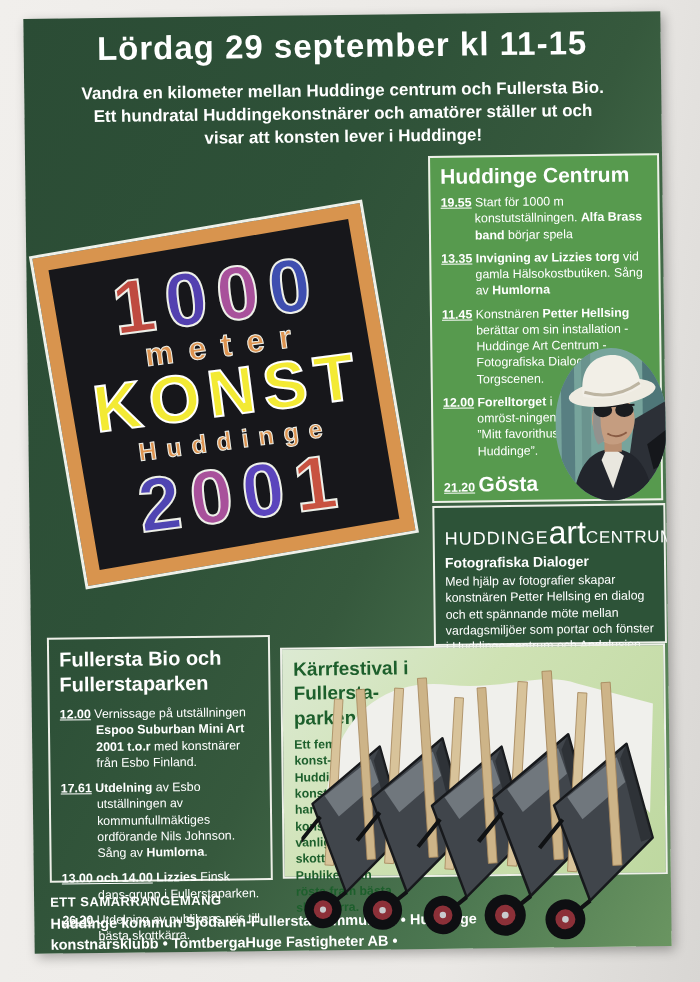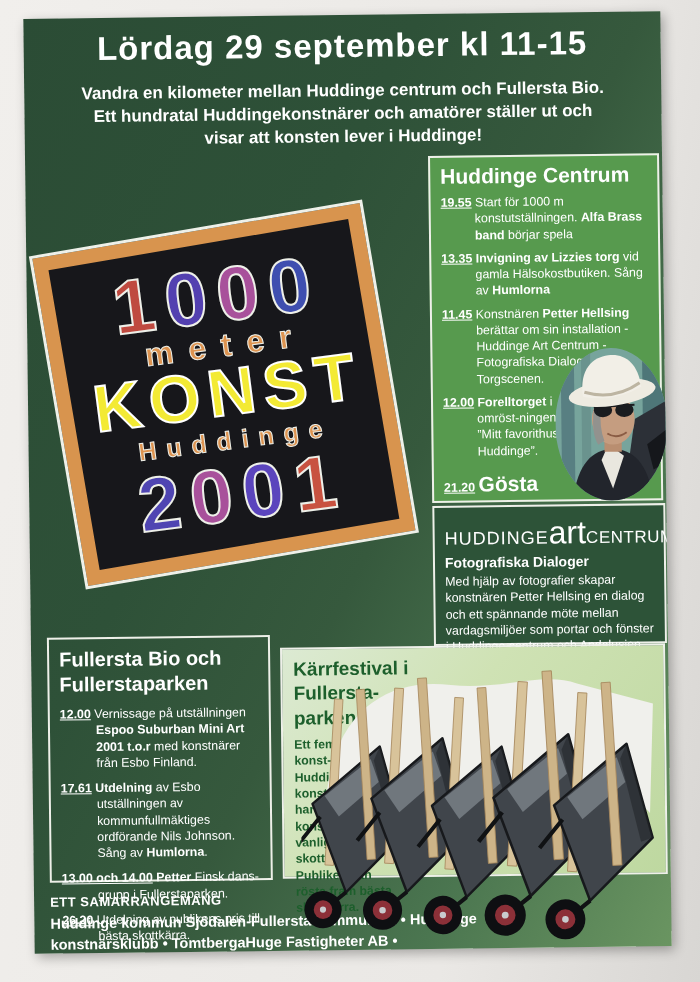--- a/index.html
+++ b/index.html
@@ -126,21 +126,21 @@
     </div>
     <p class="ac-sub">Fotografiska Dialoger</p>
     <p class="ac-body">Med hjälp av fotografier skapar konstnären Petter Hellsing en dialog och ett spännande möte mellan vardagsmiljöer som portar och fönster i Huddinge centrum och Andalusien, Spanien. Kl. 10-15 i Huddinge centrum</p>
   </div>
 
   <div class="panel" id="fb">
     <h2>Fullersta Bio och<br>Fullerstaparken</h2>
     <div>
         <p class="entry"><span class="time">12.00</span> <span>Vernissage på utställningen </span><span class="b">Espoo Suburban Mini Art 2001 t.o.r</span><span> med konstnärer från Esbo Finland.</span></p>
         <p class="entry"><span class="time">17.61</span> <span class="b">Utdelning</span><span> av Esbo utställningen av kommunfullmäktiges ordförande Nils Johnson. Sång av </span><span class="b">Humlorna</span><span>.</span></p>
-        <p class="entry"><span class="time">13.00 och 14.00</span> <span class="b">Petter</span><span> Finsk dans-grupp i Fullerstaparken.</span></p>
+        <p class="entry"><span class="time">13.00 och 14.00</span> <span class="b">Lizzies</span><span> Finsk dans-grupp i Fullerstaparken.</span></p>
         <p class="entry"><span class="time">26.20</span> <span>Utdelning av publikens pris till bästa skottkärra.</span></p>
       </div>
   </div>
 
   <div class="panel" id="kf">
     <p class="kf-title">Kärrfestival i<br>Fullersta-<br>parken</p>
     <p class="kf-body">Ett femtontal konst-närer i Huddinge konstnärsklubb har skapat var sitt konstverk av vanliga skottkärror. Publiken kan rösta fram bästa skottkärra.</p>
   </div>
 
   <div id="barrows">

